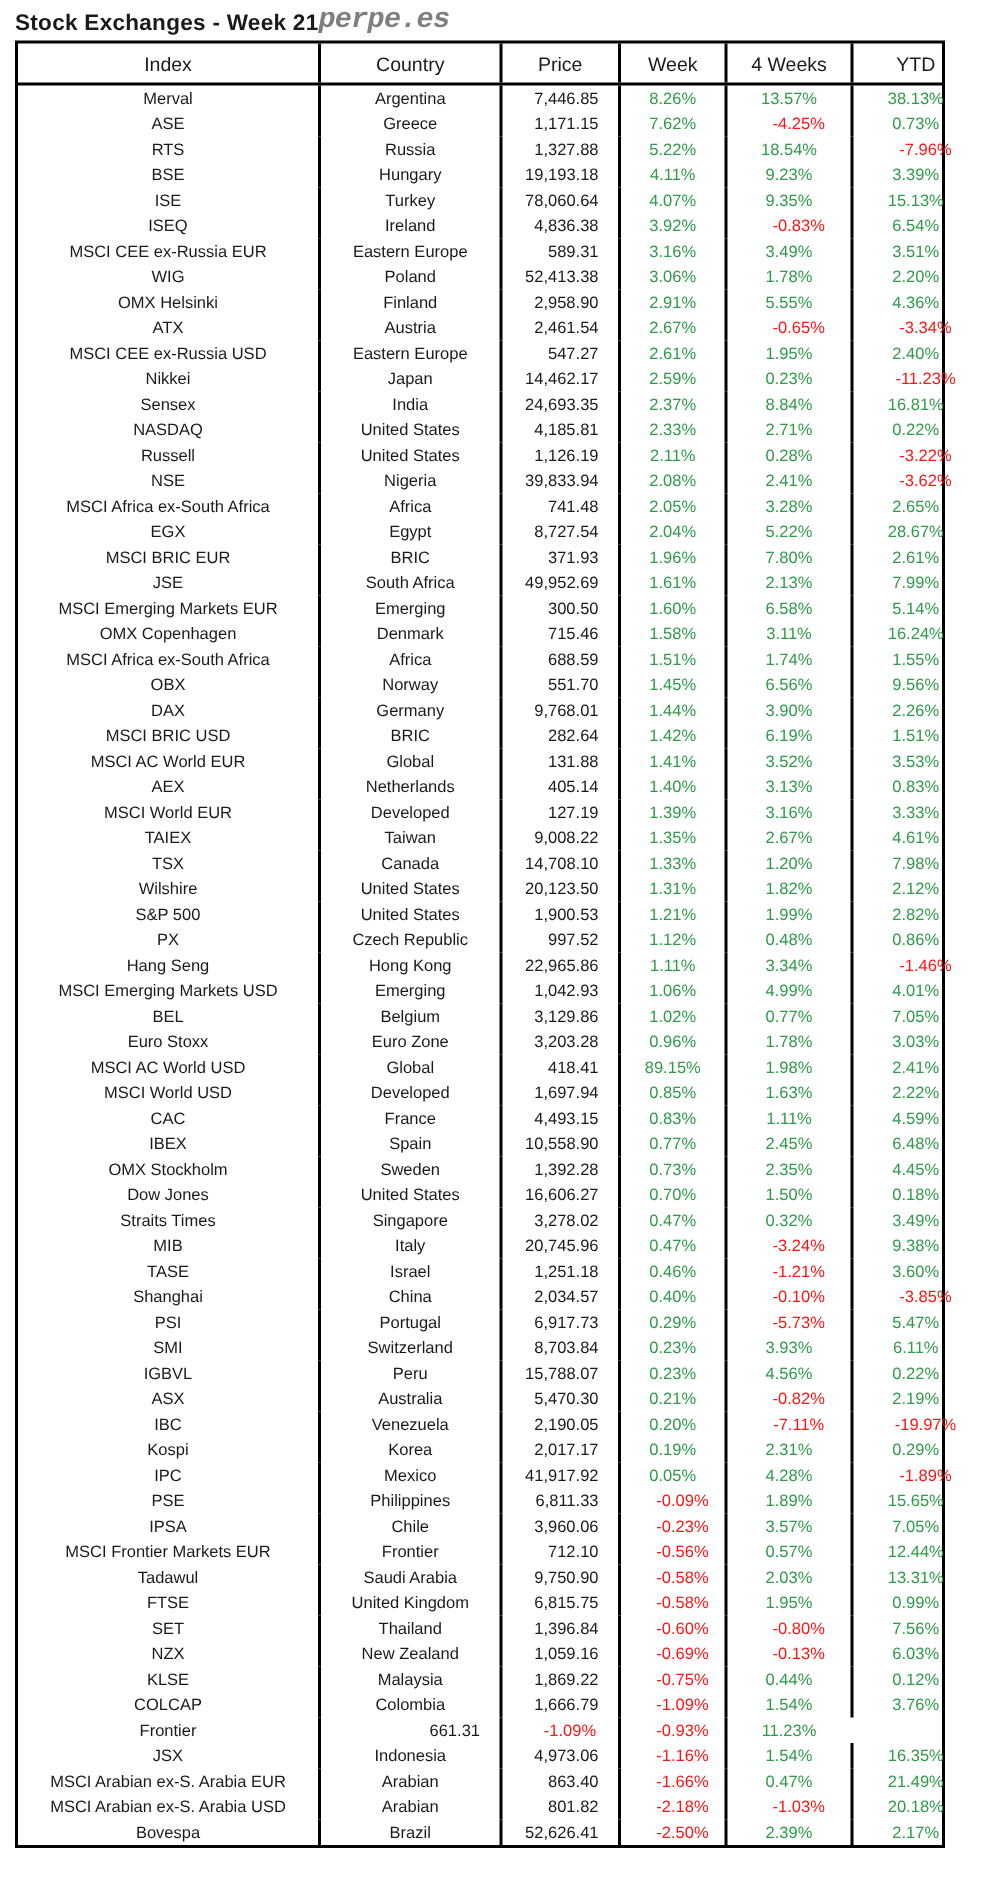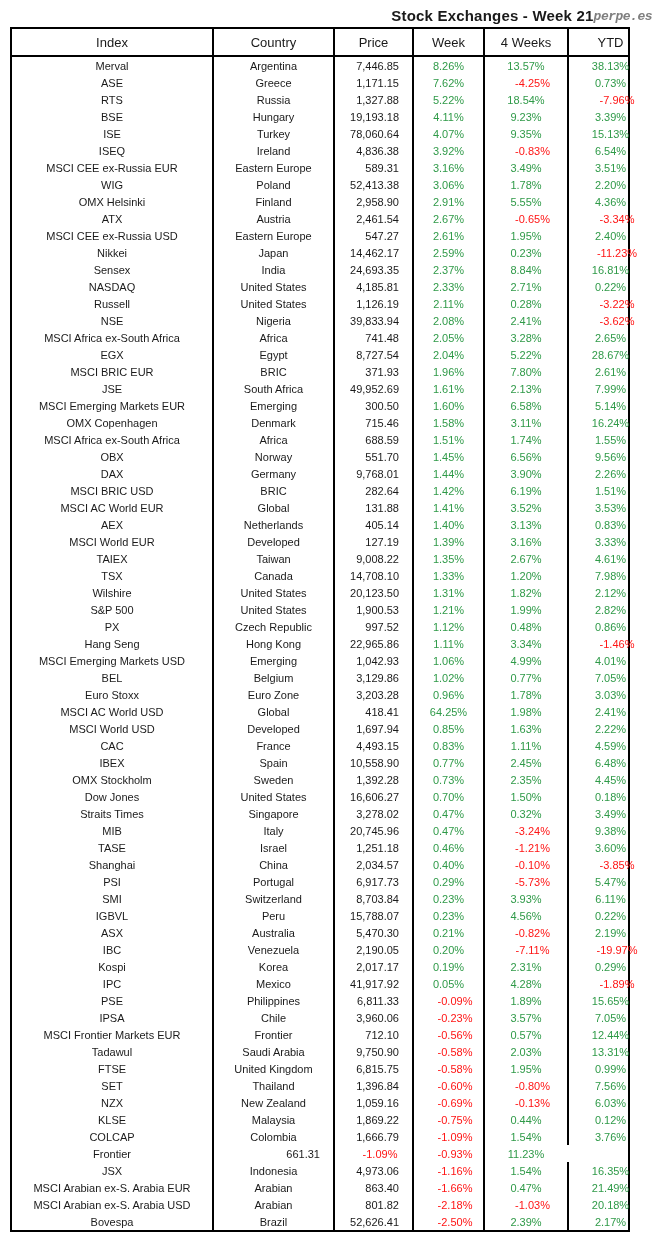--- a/index.html
+++ b/index.html
@@ -14,33 +14,33 @@
   html, body {
     margin: 0; padding: 0;
     width: 664px; height: 1260px;
     background: #ffffff;
     font-family: "Liberation Sans", sans-serif;
     color: var(--text);
     overflow: hidden;
   }
   .page-header {
     display: flex;
-    justify-content: flex-end;
+    justify-content: flex-start;
     align-items: flex-end;
     padding: 5px 12px 3px 10px;
     height: 27px;
   }
   .page-title {
     font-size: 15px;
     font-weight: bold;
     letter-spacing: 0.2px;
   }
   .brand {
     font-family: "Liberation Mono", "DejaVu Sans Mono", monospace;
-    font-size: 13px;
+    font-size: 19px;
     font-weight: bold;
     font-style: italic;
     color: var(--brand);
     letter-spacing: -0.5px;
   }
   .table {
     margin: 0 10px;
     border: 2px solid var(--border);
     width: 620px;
   }
@@ -397,21 +397,21 @@
         <div class="td">Euro Zone</div>
         <div class="td price">3,203.28</div>
         <div class="td pos">0.96%</div>
         <div class="td pos">1.78%</div>
         <div class="td pos">3.03%</div>
       </div>
       <div class="tr">
         <div class="td">MSCI AC World USD</div>
         <div class="td">Global</div>
         <div class="td price">418.41</div>
-        <div class="td pos">64.25%</div>
+        <div class="td pos">89.15%</div>
         <div class="td pos">1.98%</div>
         <div class="td pos">2.41%</div>
       </div>
       <div class="tr">
         <div class="td">MSCI World USD</div>
         <div class="td">Developed</div>
         <div class="td price">1,697.94</div>
         <div class="td pos">0.85%</div>
         <div class="td pos">1.63%</div>
         <div class="td pos">2.22%</div>

